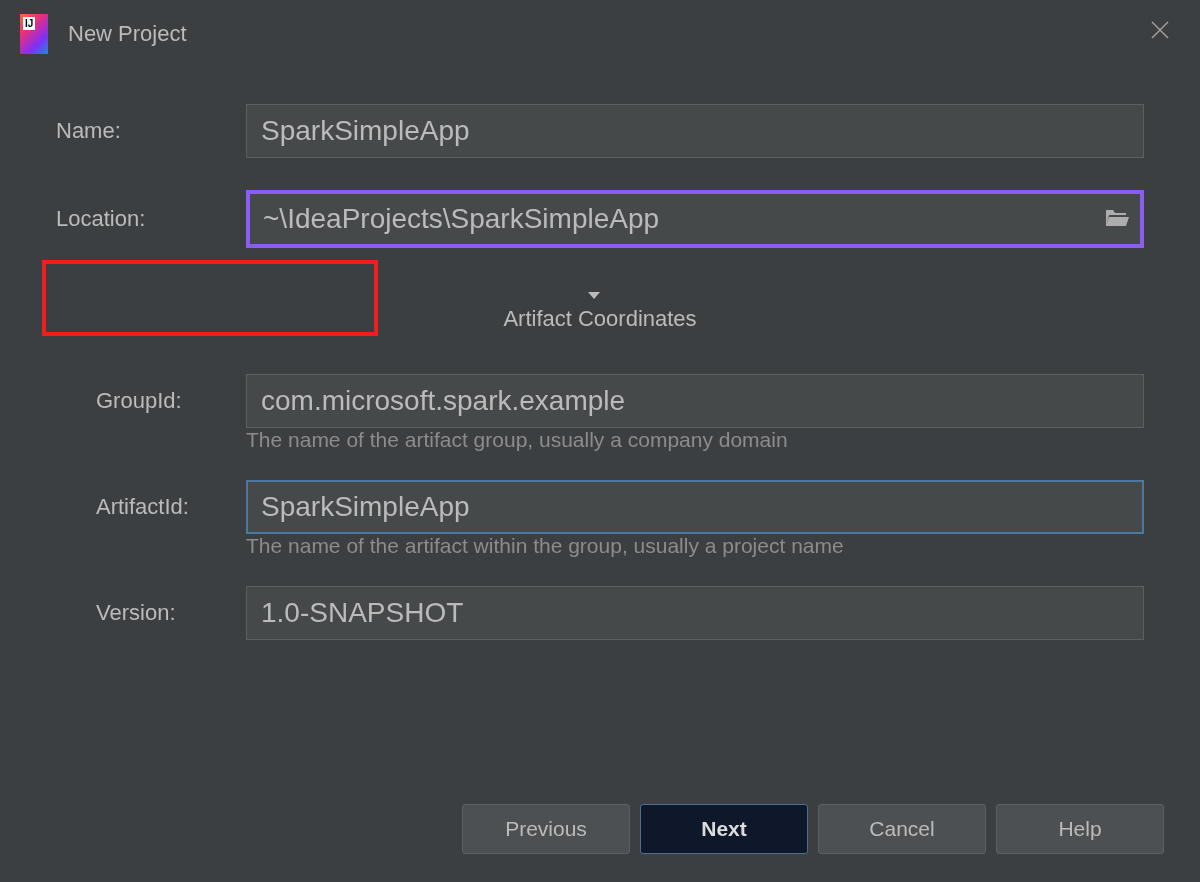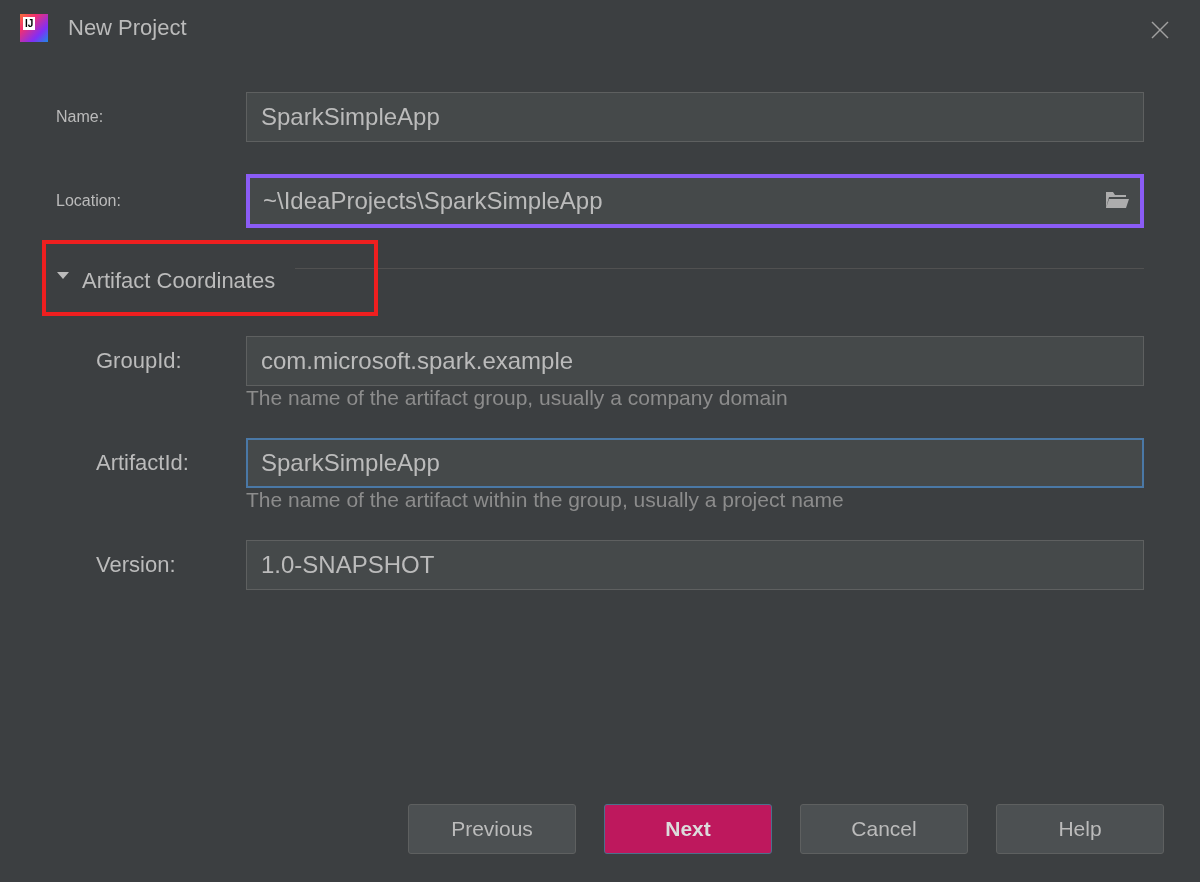--- a/index.html
+++ b/index.html
@@ -12,21 +12,21 @@
     overflow: hidden;
   }
   .titlebar {
     display: flex;
     align-items: center;
     padding: 14px 20px 10px 20px;
     position: relative;
   }
   .app-icon {
     width: 28px;
-    height: 28px;
+    height: 40px;
     margin-right: 20px;
     background: linear-gradient(135deg, #f96f3a 0%, #f2306f 30%, #832ef5 70%, #1e88e5 100%);
     display: flex;
     align-items: center;
     justify-content: center;
     font-size: 12px;
     font-weight: bold;
     color: #000;
     position: relative;
   }
@@ -59,34 +59,34 @@
     padding: 40px 56px 0 56px;
   }
   .form-row {
     display: flex;
     align-items: center;
     margin-bottom: 32px;
     position: relative;
   }
   .form-label {
     width: 190px;
-    font-size: 16px;
+    font-size: 22px;
     color: #bbbbbb;
     flex-shrink: 0;
   }
   .input-wrap {
     flex: 1;
     position: relative;
   }
   .text-input {
     width: 100%;
     background: #45494a;
     border: 1px solid #5e6060;
     color: #bbbbbb;
-    font-size: 24px;
+    font-size: 28px;
     padding: 10px 14px;
     outline: none;
     font-family: inherit;
   }
   .location-highlight {
     border: 4px solid #8b5cf6;
     padding: 9px 13px;
   }
   .artifactid-highlight {
     border: 2px solid #4a78a6;
@@ -96,25 +96,27 @@
     position: absolute;
     right: 14px;
     top: 50%;
     transform: translateY(-50%);
     cursor: pointer;
   }
   .browse-icon svg { fill: #adadad; }
 
   .section-header {
     display: flex;
+    align-items: center;
     cursor: pointer;
     padding: 8px 0;
     position: relative;
     margin-bottom: 34px;
     margin-top: 8px;
+    flex-direction: column;
   }
   .chevron {
     margin-right: 12px;
   }
   .chevron svg { fill: #bbbbbb; }
   .section-title {
     font-size: 22px;
     color: #bbbbbb;
   }
   .section-line {
@@ -151,36 +153,36 @@
     font-size: 21px;
     color: #8c8c8c;
     margin-bottom: 28px;
   }
 
   .button-bar {
     position: absolute;
     bottom: 28px;
     right: 36px;
     display: flex;
-    gap: 28px;
+    gap: 10px;
   }
   .btn {
     min-width: 168px;
     padding: 12px 0;
     font-size: 21px;
     background: #4c5052;
     border: 1px solid #5e6060;
     color: #bbbbbb;
     cursor: pointer;
     font-family: inherit;
     border-radius: 3px;
     text-align: center;
   }
   .btn-primary {
-    background: #be185d;
+    background: #0f172a;
     border: 1px solid #4c708c;
     color: #dcdcdc;
     font-weight: 600;
   }
 </style>
 </head>
 <body>
 
 <div class="titlebar">
   <div class="app-icon">

